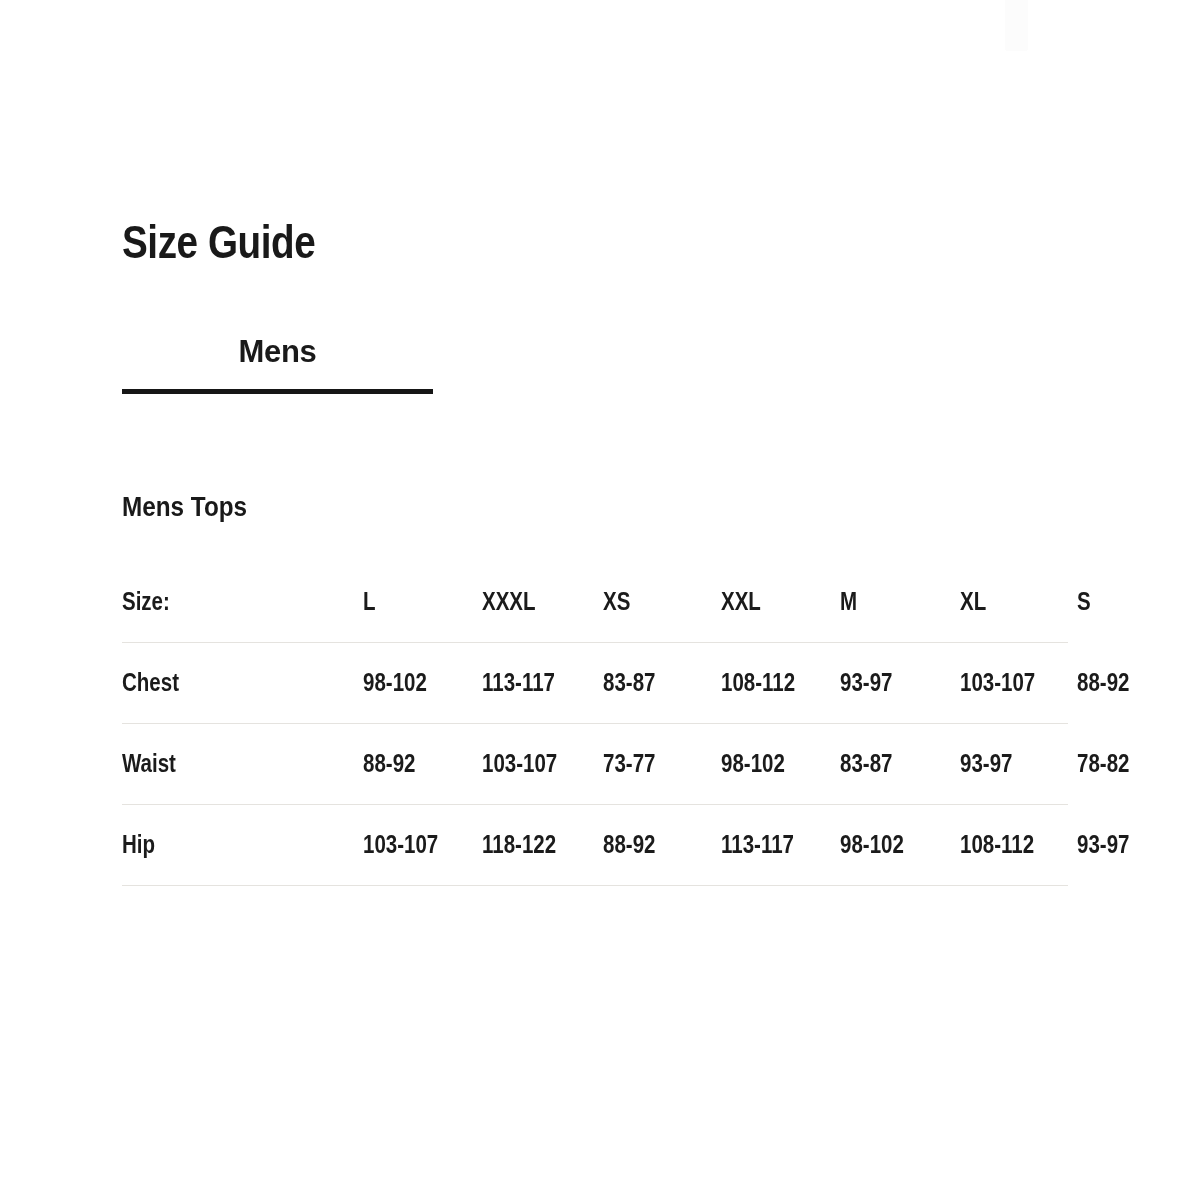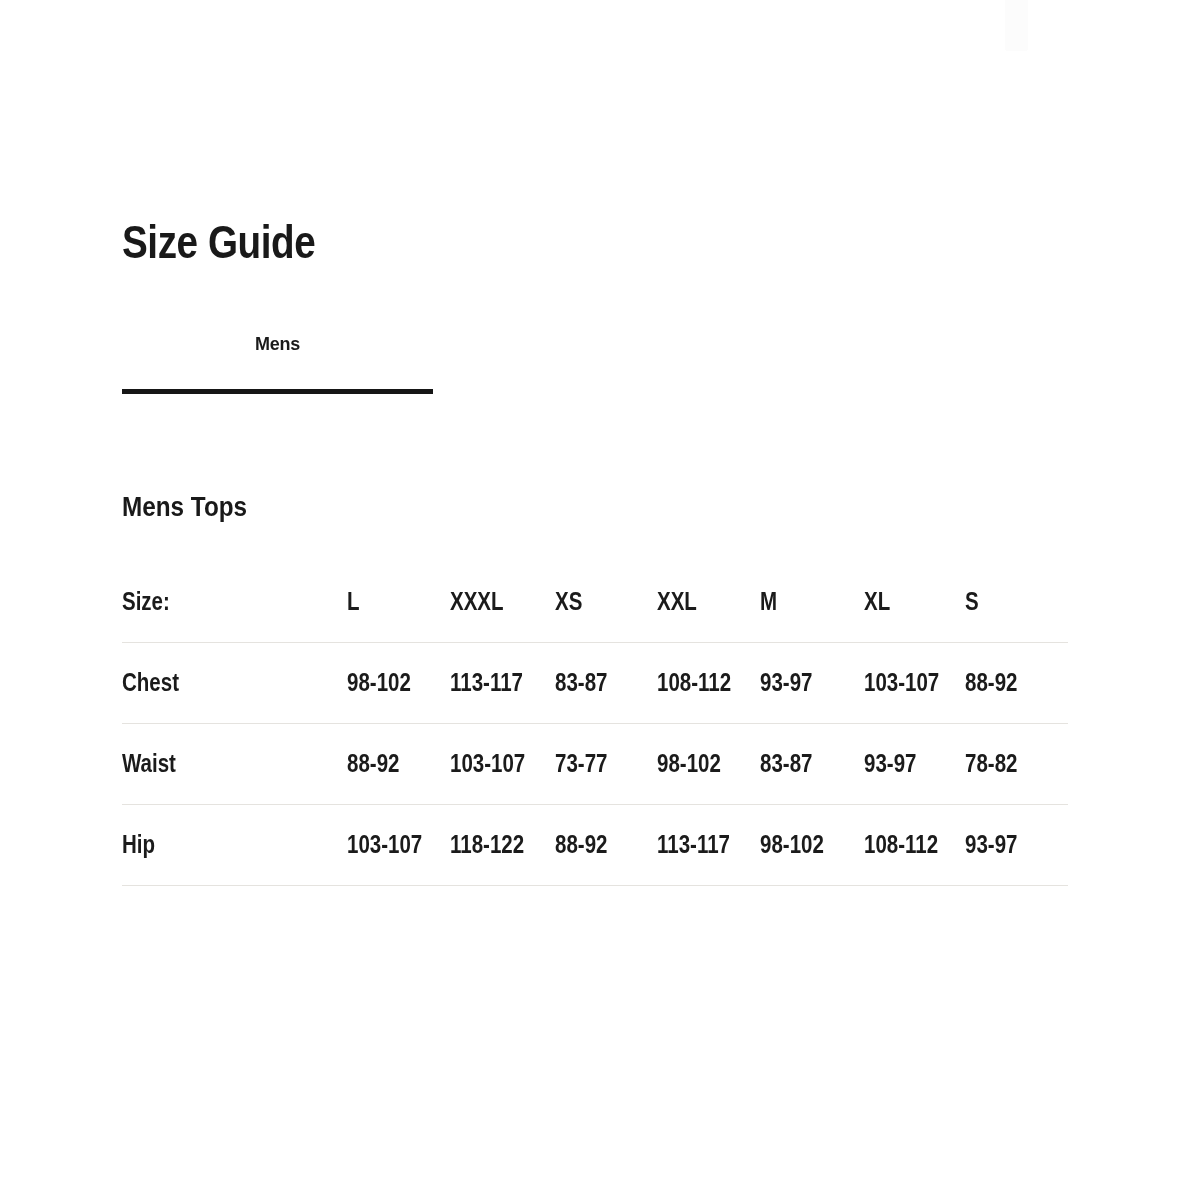--- a/index.html
+++ b/index.html
@@ -29,21 +29,21 @@
   }
   .tabbar {
     position: absolute;
     left: 122px; top: 335px;
     width: 311px;
   }
   .tab {
     display: block;
     width: 100%;
     text-align: center;
-    font-size: 18px;
+    font-size: 31px;
     font-weight: 700;
     line-height: 1.1;
     color: #1a1a1a;
     background: none;
     border: none;
     font-family: inherit;
     letter-spacing: -0.3px;
     cursor: pointer;
   }
   .tab-underline {
@@ -67,20 +67,21 @@
     position: absolute;
     left: 122px; top: 562px;
     width: 946px;
   }
   .t-row {
     display: grid;
     grid-template-columns: 225px 103px 105px 102px 103px 104px 101px 103px;
     align-items: center;
     height: 81px;
     border-bottom: 1px solid #e5e3df;
+    gap: 16px;
   }
   .t-cell {
     font-size: 25px;
     font-weight: 700;
     color: #1b1b1b;
     line-height: 1.1;
     transform: scaleX(0.82);
     transform-origin: left center;
     white-space: nowrap;
   }

